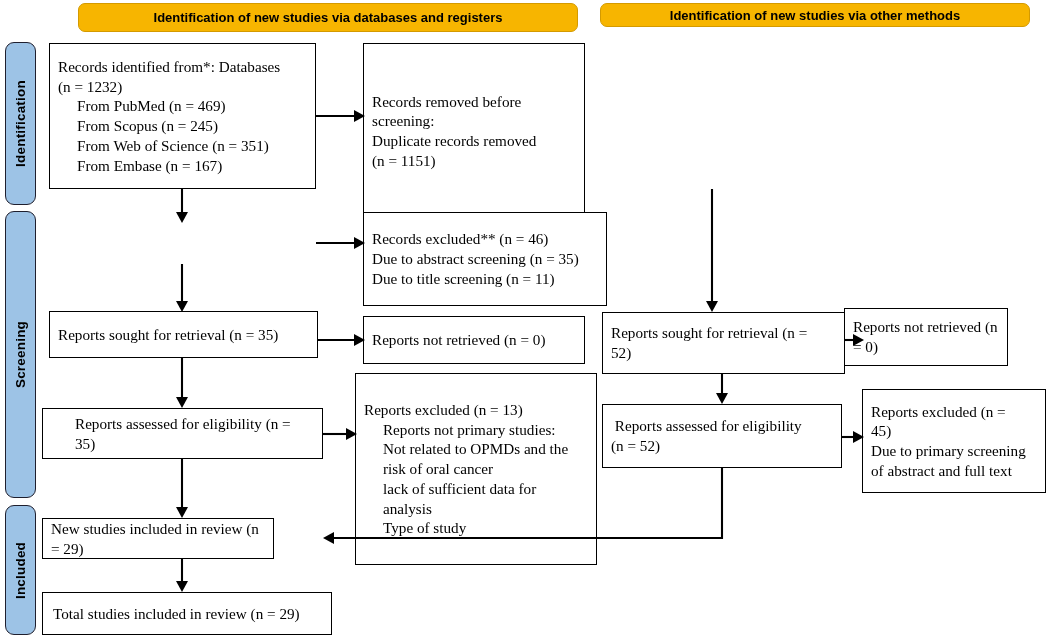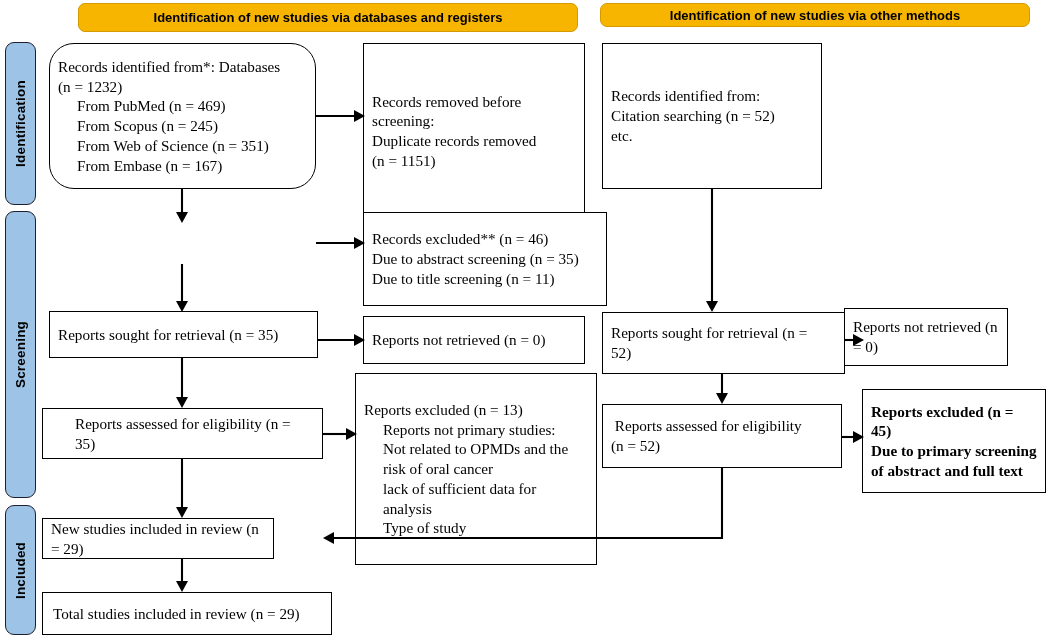--- a/index.html
+++ b/index.html
@@ -104,21 +104,21 @@
   </div>
 
   <div class="stage-bar" style="left:5px; top:211px; width:31px; height:287px;">
     <span class="stage-label">Screening</span>
   </div>
 
   <div class="stage-bar" style="left:5px; top:505px; width:31px; height:130px;">
     <span class="stage-label">Included</span>
   </div>
 
-  <div class="node" style="left:49px; top:43px; width:267px; height:146px;border-radius:25px;">
+  <div class="node" style="left:49px; top:43px; width:267px; height:146px;">
     <span class="node-text">Records identified from*: Databases
 (n = 1232)
      From PubMed (n = 469)
      From Scopus (n = 245)
      From Web of Science (n = 351)
      From Embase (n = 167)</span>
   </div>
 
   <div class="node" style="left:363px; top:43px; width:222px; height:176px;">
     <span class="node-text">Records removed before
@@ -157,42 +157,37 @@
   </div>
 
   <div class="node" style="left:42px; top:518px; width:232px; height:41px;">
     <span class="node-text">New studies included in review (n = 29)</span>
   </div>
 
   <div class="node" style="left:42px; top:592px; width:290px; height:43px;padding-left:10px;">
     <span class="node-text">Total studies included in review (n = 29)</span>
   </div>
 
-  <div class="node" style="left:602px; top:43px; width:220px; height:146px;">
-    <span class="node-text">Records identified from:
-Citation searching (n = 52)
-etc.</span>
-  </div>
 
   <div class="node" style="left:602px; top:312px; width:243px; height:62px;">
     <span class="node-text">Reports sought for retrieval (n =
 52)</span>
   </div>
 
   <div class="node" style="left:844px; top:308px; width:164px; height:58px;">
     <span class="node-text">Reports not retrieved (n
 = 0)</span>
   </div>
 
   <div class="node" style="left:602px; top:404px; width:240px; height:64px;">
     <span class="node-text"> Reports assessed for eligibility
 (n = 52)</span>
   </div>
 
-  <div class="node" style="left:862px; top:389px; width:184px; height:104px;font-weight:bold;">
+  <div class="node" style="left:862px; top:389px; width:184px; height:104px;">
     <span class="node-text">Reports excluded (n =
 45)
 Due to primary screening
 of abstract and full text</span>
   </div>
 
   <svg class="conn" style="left:0; top:0;" width="1052" height="642">
 
     <g>
       <line x1="316" y1="116" x2="354" y2="116"></line>

